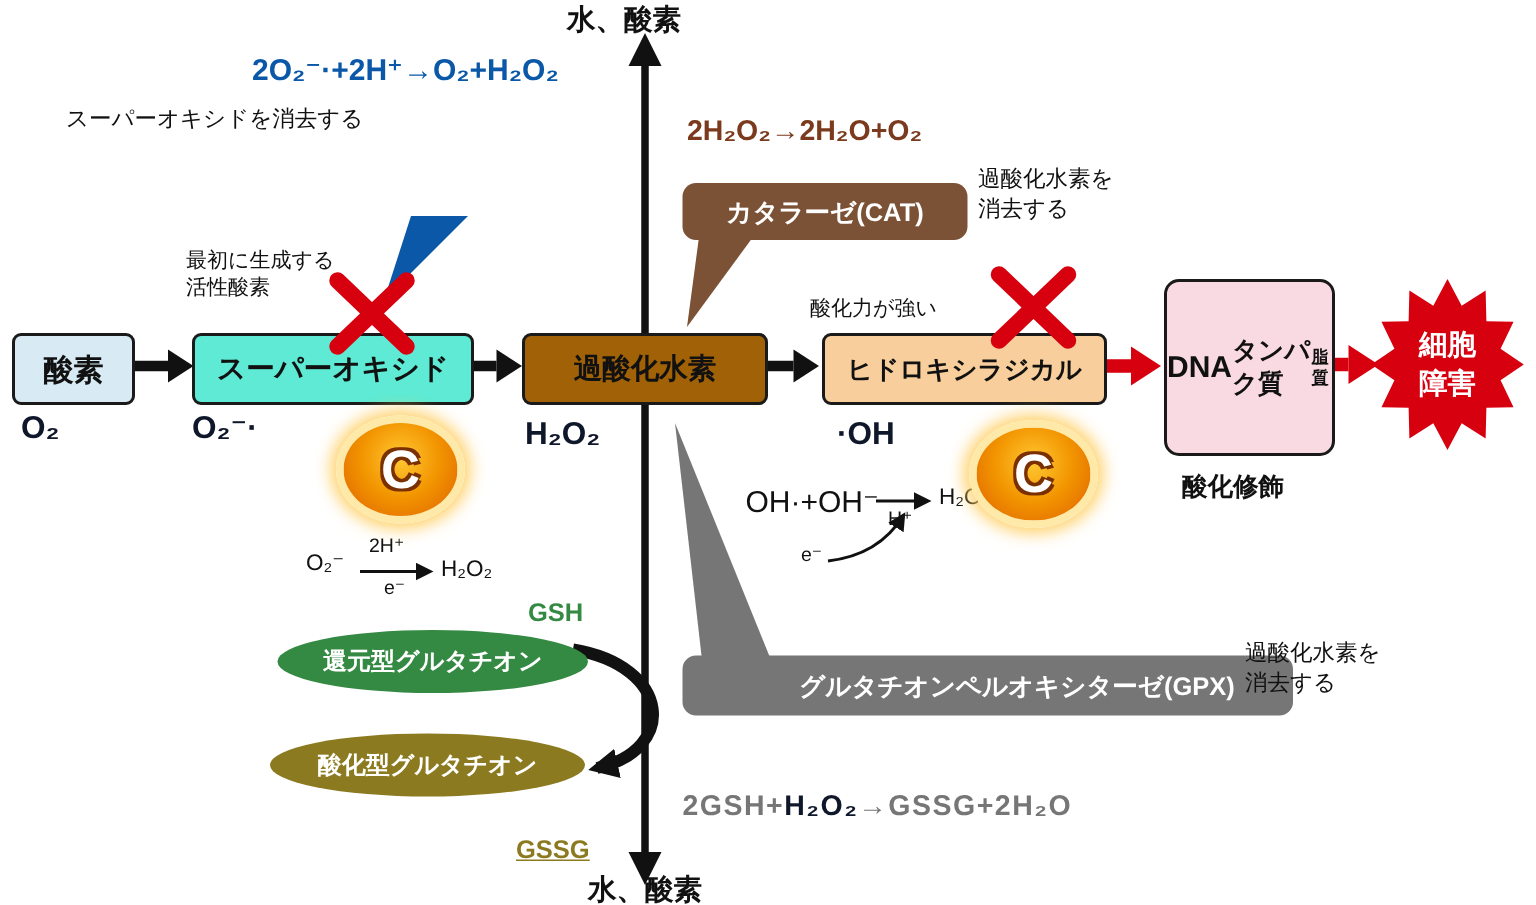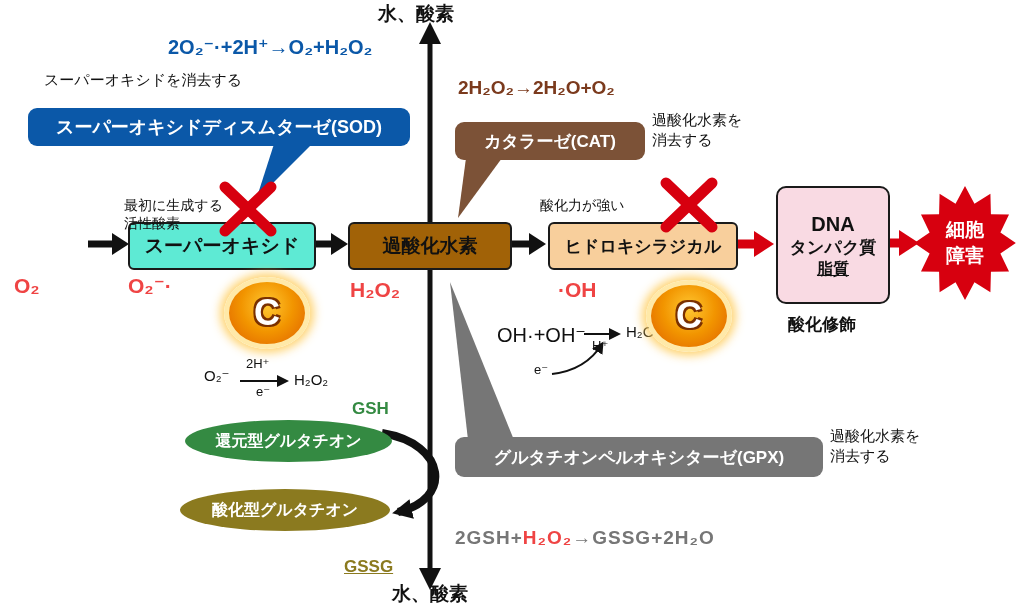--- a/index.html
+++ b/index.html
@@ -15,23 +15,23 @@
   .bubble{position:absolute;display:flex;align-items:center;justify-content:center;
        border-radius:9px;color:#fff;font-weight:bold;z-index:2;}
   .oval{position:absolute;display:flex;align-items:center;justify-content:center;
        border-radius:50%;color:#fff;font-weight:bold;z-index:2;}
   .vitc{position:absolute;width:76px;height:62px;border-radius:50%;z-index:4;
        background:radial-gradient(ellipse at 50% 38%,#ffc832 0%,#f29500 48%,#df5f00 100%);
        border:5px solid #ffe9a8;box-shadow:0 0 10px 4px rgba(255,205,90,.85);
        display:flex;align-items:center;justify-content:center;
        color:#fff;font-weight:bold;font-size:36px;
        text-shadow:-2px -2px 0 #7a3000,2px -2px 0 #7a3000,-2px 2px 0 #7a3000,2px 2px 0 #7a3000;}
-  .red{color:#ef4444;} .blue{color:#0b58a8;} .brown{color:#7b3a1d;}
+  .red{color:#0f172a;} .blue{color:#0b58a8;} .brown{color:#7b3a1d;}
   .gray{color:#767676;} .green{color:#348a42;} .olive{color:#8b7a1f;}
-  .dna{flex-direction:column;border-radius:10px;line-height:1.3;}
+  .dna{border-radius:10px;line-height:1.3;}
   .burst-text{position:absolute;z-index:3;display:flex;align-items:center;justify-content:center;
        color:#fff;font-weight:bold;text-align:center;}
 </style>
 </head>
 <body>
 
 <div class="canvas">
 
   <svg class="layer" width="1024" height="603" viewBox="0 0 1024 603">
     <defs>
@@ -80,38 +80,38 @@
     <path d="M 552 374 Q 586 370, 602 344" fill="none" stroke="#111" stroke-width="2" marker-end="url(#ah-s)"></path>
 
     <line x1="240" y1="381" x2="286" y2="381" stroke="#111" stroke-width="2" marker-end="url(#ah-s)"></line>
   </svg>
 
   <div class="t b" style="left:378px;top:2px;font-size:19px;">水、酸素</div>
   <div class="t b" style="left:392px;top:582px;font-size:19px;">水、酸素</div>
 
   <div class="t b blue" style="left:168px;top:34px;font-size:20px;">2O₂⁻·+2H⁺→O₂+H₂O₂</div>
   <div class="t" style="left:44px;top:70px;font-size:15px;">スーパーオキシドを消去する</div>
-  <div class="bubble" style="left:28px;top:108px;width:382px;height:38px;background:#0b58a8;font-size:18px;">スーパーオキシドディスムターゼ(SOD)</div>
-  <div class="t pre" style="left:124px;top:164px;font-size:14px;margin-top:32px;">最初に生成する
+  <div class="t pre" style="left:124px;top:164px;font-size:14px;">最初に生成する
 活性酸素</div>
 
   <div class="t b brown" style="left:458px;top:76px;font-size:19px;">2H₂O₂→2H₂O+O₂</div>
   <div class="bubble" style="left:455px;top:122px;width:190px;height:38px;background:#7c5237;font-size:17px;">カタラーゼ(CAT)</div>
   <div class="t pre" style="left:652px;top:110px;font-size:15px;">過酸化水素を
 消去する</div>
 
+  <div class="box" style="left:8px;top:222px;width:78px;height:44px;background:#d8ebf5;font-size:20px;">酸素</div>
   <div class="box" style="left:128px;top:222px;width:184px;height:44px;background:#5eead4;font-size:19px;">スーパーオキシド</div>
   <div class="box" style="left:348px;top:222px;width:160px;height:44px;background:#a16207;font-size:19px;">過酸化水素</div>
   <div class="box" style="left:548px;top:222px;width:186px;height:44px;background:#f8cf9c;font-size:17px;">ヒドロキシラジカル</div>
   <div class="t" style="left:540px;top:196px;font-size:14px;">酸化力が強い</div>
 
   <div class="box dna" style="left:776px;top:186px;width:110px;height:114px;background:#f9dae3;">
     <div style="font-size:20px;">DNA</div>
     <div style="font-size:17px;">タンパク質</div>
-    <div style="font-size:16px;text-decoration:underline;">脂質</div>
+    <div style="font-size:11px;text-decoration:underline;">脂質</div>
   </div>
   <div class="t b" style="left:788px;top:314px;font-size:17px;">酸化修飾</div>
 
   <div class="t b red" style="left:14px;top:272px;font-size:21px;">O₂</div>
   <div class="t b red" style="left:128px;top:272px;font-size:21px;">O₂⁻·</div>
   <div class="t b red" style="left:350px;top:276px;font-size:21px;">H₂O₂</div>
   <div class="t b red" style="left:558px;top:276px;font-size:21px;">·OH</div>
 
   <div class="vitc" style="left:224px;top:277px;">C</div>
   <div class="vitc" style="left:646px;top:280px;">C</div>
@@ -124,21 +124,21 @@
   <div class="t" style="left:204px;top:366px;font-size:15px;">O₂⁻</div>
   <div class="t" style="left:246px;top:356px;font-size:13px;">2H⁺</div>
   <div class="t" style="left:256px;top:384px;font-size:13px;">e⁻</div>
   <div class="t" style="left:294px;top:370px;font-size:15px;">H₂O₂</div>
 
   <div class="t b green" style="left:352px;top:398px;font-size:17px;">GSH</div>
   <div class="oval" style="left:185px;top:420px;width:207px;height:42px;background:#348a42;font-size:16px;">還元型グルタチオン</div>
   <div class="oval" style="left:180px;top:489px;width:210px;height:42px;background:#8b7a1f;font-size:16px;">酸化型グルタチオン</div>
   <div class="t b olive" style="left:344px;top:556px;font-size:17px;text-decoration:underline;">GSSG</div>
 
-  <div class="bubble" style="left:455px;top:437px;width:368px;height:40px;background:#767676;font-size:17px;">グルタチオンペルオキシターゼ(GPX)</div>
+  <div class="bubble" style="left:455px;top:437px;width:368px;height:40px;background:#767676;font-size:17px;padding-left:39px;">グルタチオンペルオキシターゼ(GPX)</div>
   <div class="t pre" style="left:830px;top:426px;font-size:15px;">過酸化水素を
 消去する</div>
   <div class="t b gray" style="left:455px;top:526px;font-size:19px;letter-spacing:1px;">
     <span>2GSH+</span><span class="red">H₂O₂</span><span>→GSSG+2H₂O</span>
   </div>
 
   <svg class="layer" style="left:912px;top:182px;z-index:2;" width="106" height="122" viewBox="0 0 104 120">
     <polygon fill="#d7000f" points="102,60 86.8,70.4 95.3,88 77.5,88.3 77,108.5 61.3,98.6 52,116 42.7,98.6 27,108.5 26.5,88.3 8.7,88 17.2,70.4 2,60 17.2,49.6 8.7,32 26.5,31.7 27,11.5 42.7,21.4 52,4 61.3,21.4 77,11.5 77.5,31.7 95.3,32 86.8,49.6"></polygon>
   </svg>
   <div class="burst-text pre" style="left:912px;top:182px;width:106px;height:122px;font-size:19px;">細胞

